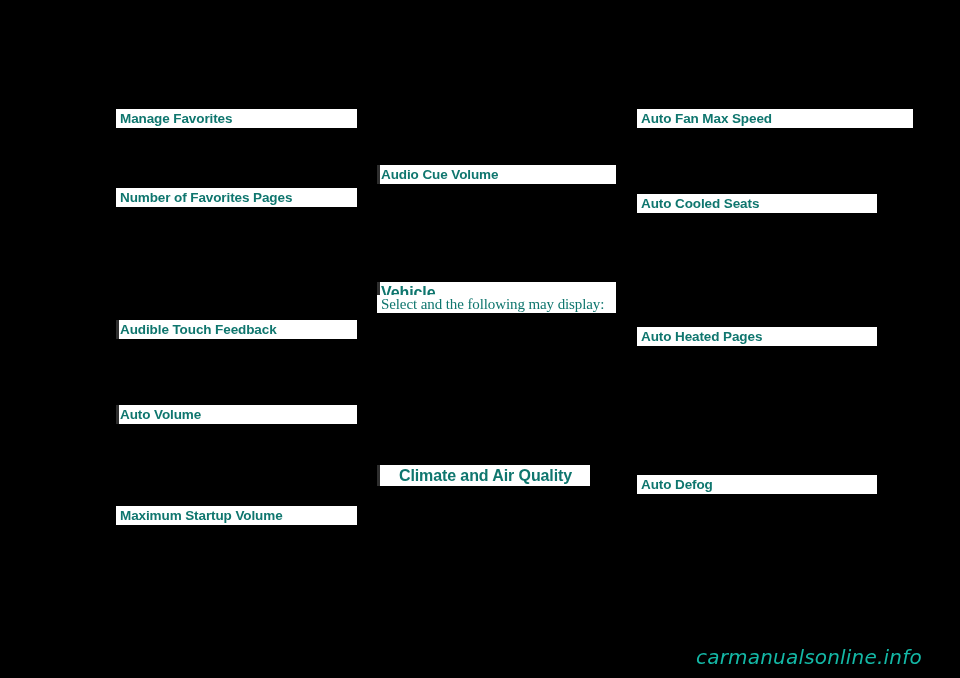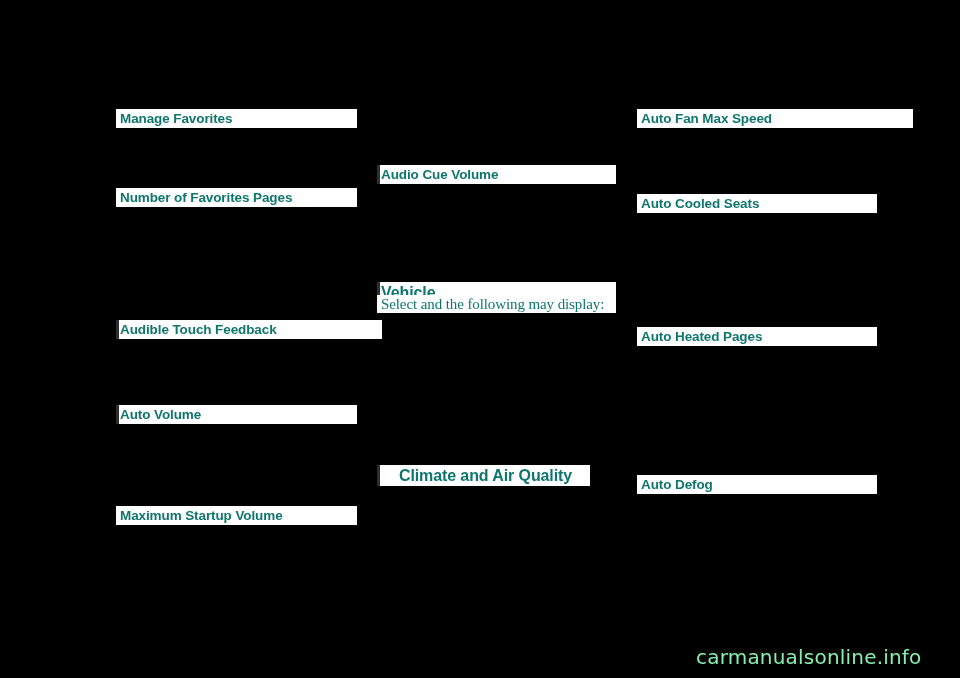--- a/index.html
+++ b/index.html
@@ -91,29 +91,29 @@
 </style>
 </head>
 <body>
 
 <div id="page">
 
   <div class="column left"></div>
   <div class="column middle"></div>
   <div class="column right"></div>
 
-  <div class="watermark" style="left: 696px; top: 646px; color: #86efac;">carmanualsonline.info</div>
+  <div class="watermark" style="left: 696px; top: 646px; color: #14b8a6; font-style: italic;">carmanualsonline.info</div>
 
 <div class="bar sub" style="left: 116px; top: 109px; width: 241px;">
       <span class="label">Manage Favorites</span>
     </div>
     <div class="bar sub" style="left: 116px; top: 188px; width: 241px;">
       <span class="label">Number of Favorites Pages</span>
     </div>
-    <div class="bar sub" style="left: 116px; top: 320px; width: 266px;">
+    <div class="bar sub" style="left: 116px; top: 320px; width: 241px;">
       <div class="clip-artifact"></div>
       <span class="label">Audible Touch Feedback</span>
     </div>
     <div class="bar sub" style="left: 116px; top: 405px; width: 241px;">
       <div class="clip-artifact"></div>
       <span class="label">Auto Volume</span>
     </div>
     <div class="bar sub" style="left: 116px; top: 506px; width: 241px;">
       <span class="label">Maximum Startup Volume</span>
     </div>

